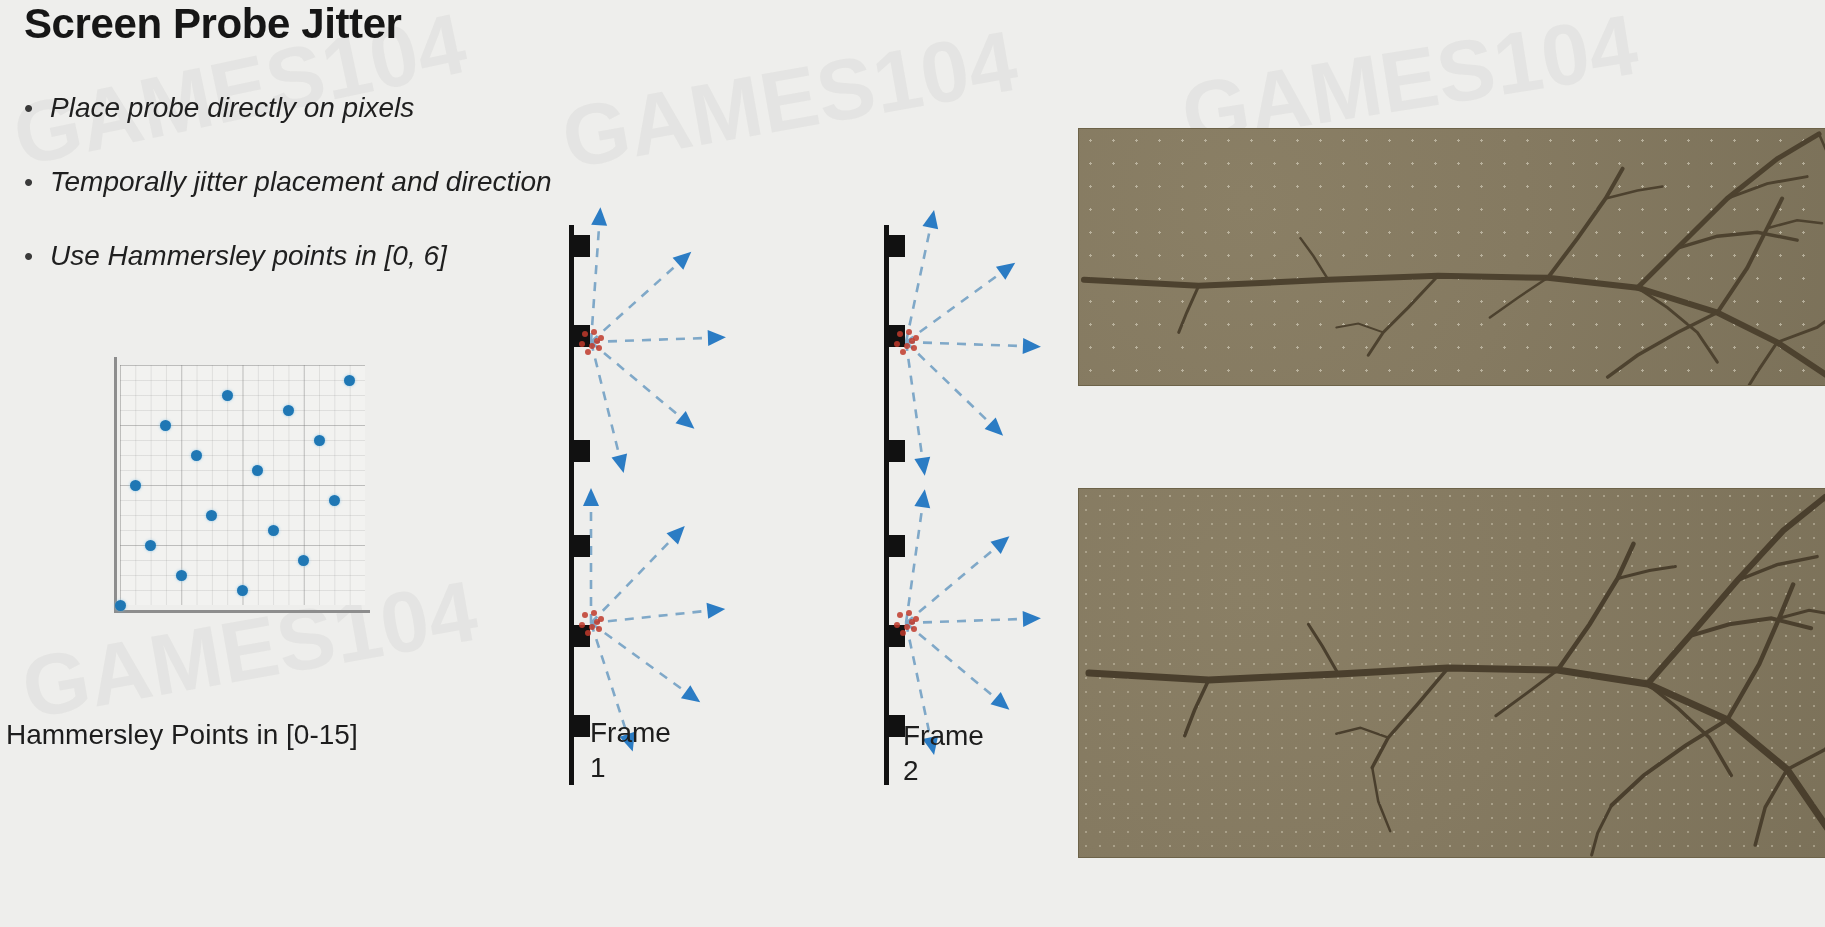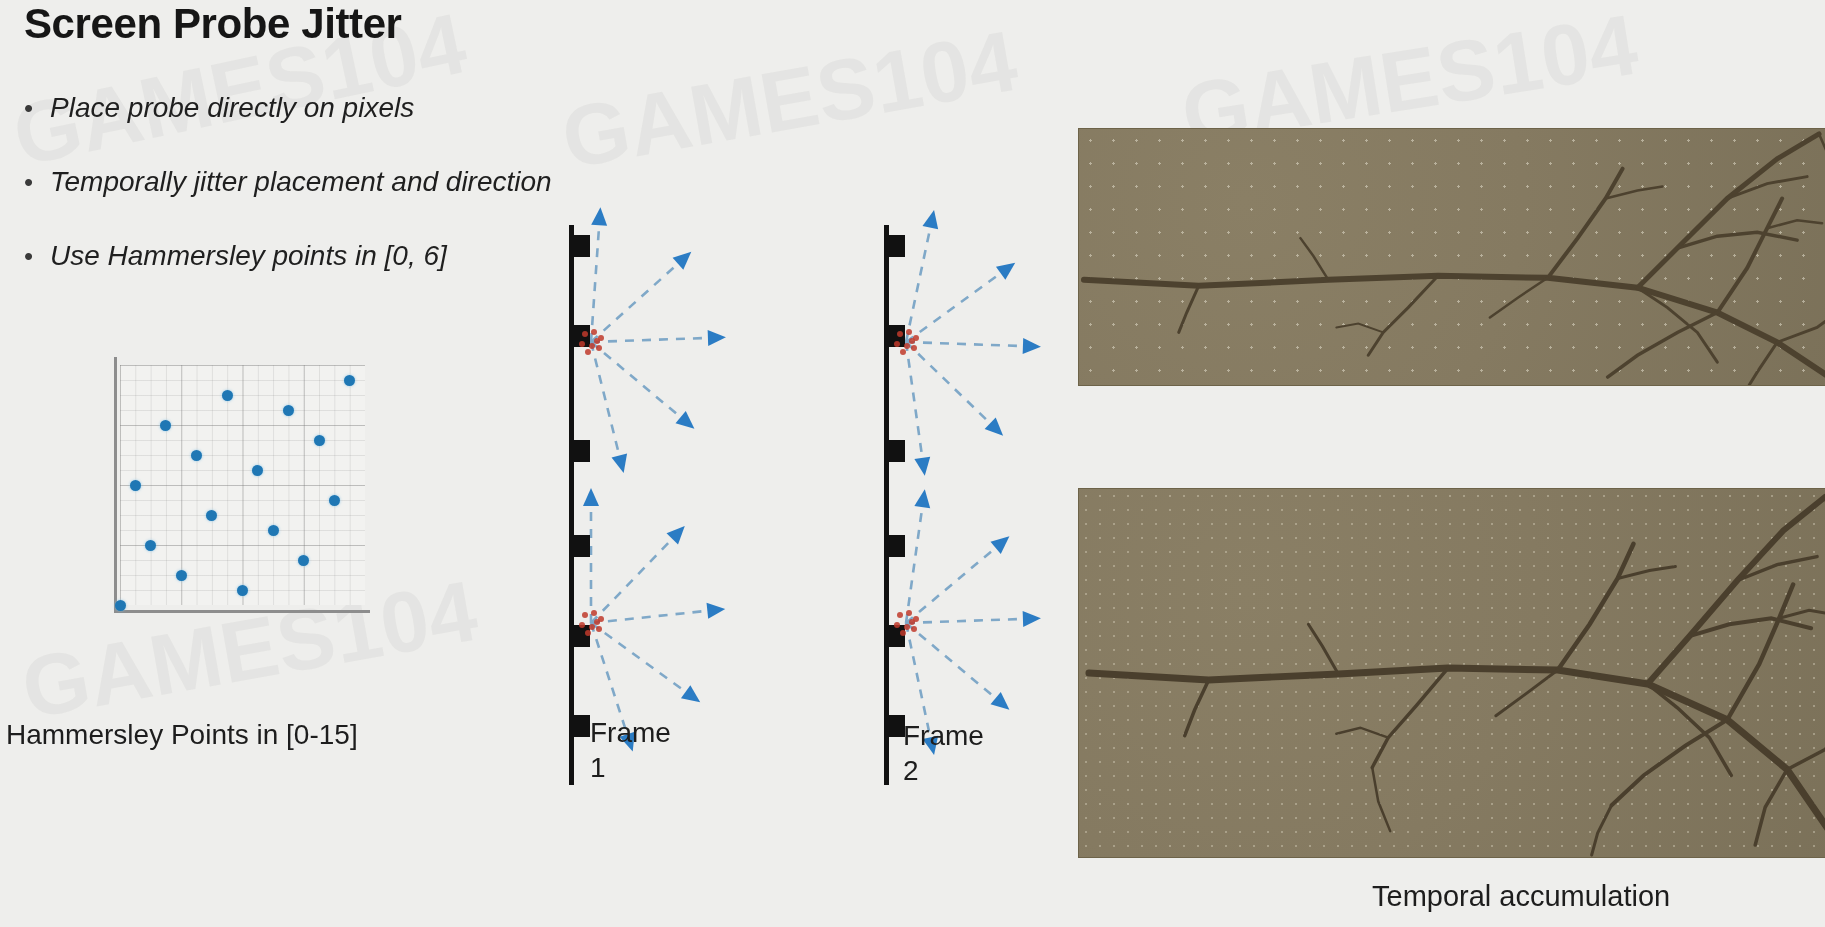--- a/index.html
+++ b/index.html
@@ -376,15 +376,14 @@
         <path d="M260 186 L244 158 L230 136" stroke-width="3"></path>
         <path d="M710 282 L748 262 L760 248" stroke-width="3.5"></path>
         <path d="M570 196 L600 220 L632 250 L654 288" stroke-width="3.5"></path>
         <path d="M748 8 L758 44 L760 72" stroke-width="3"></path>
         <path d="M480 182 L448 206 L418 228" stroke-width="3"></path>
         <path d="M294 280 L300 314 L312 344" stroke-width="2.5"></path>
         <path d="M534 318 L520 346 L514 368" stroke-width="3"></path>
       </g>
     </svg>
   </div>
-  <div class="img-caption" style="left:1372px; top:880px;">Temporal accumulation</div>
 
 </div>
 
 </body></html>

